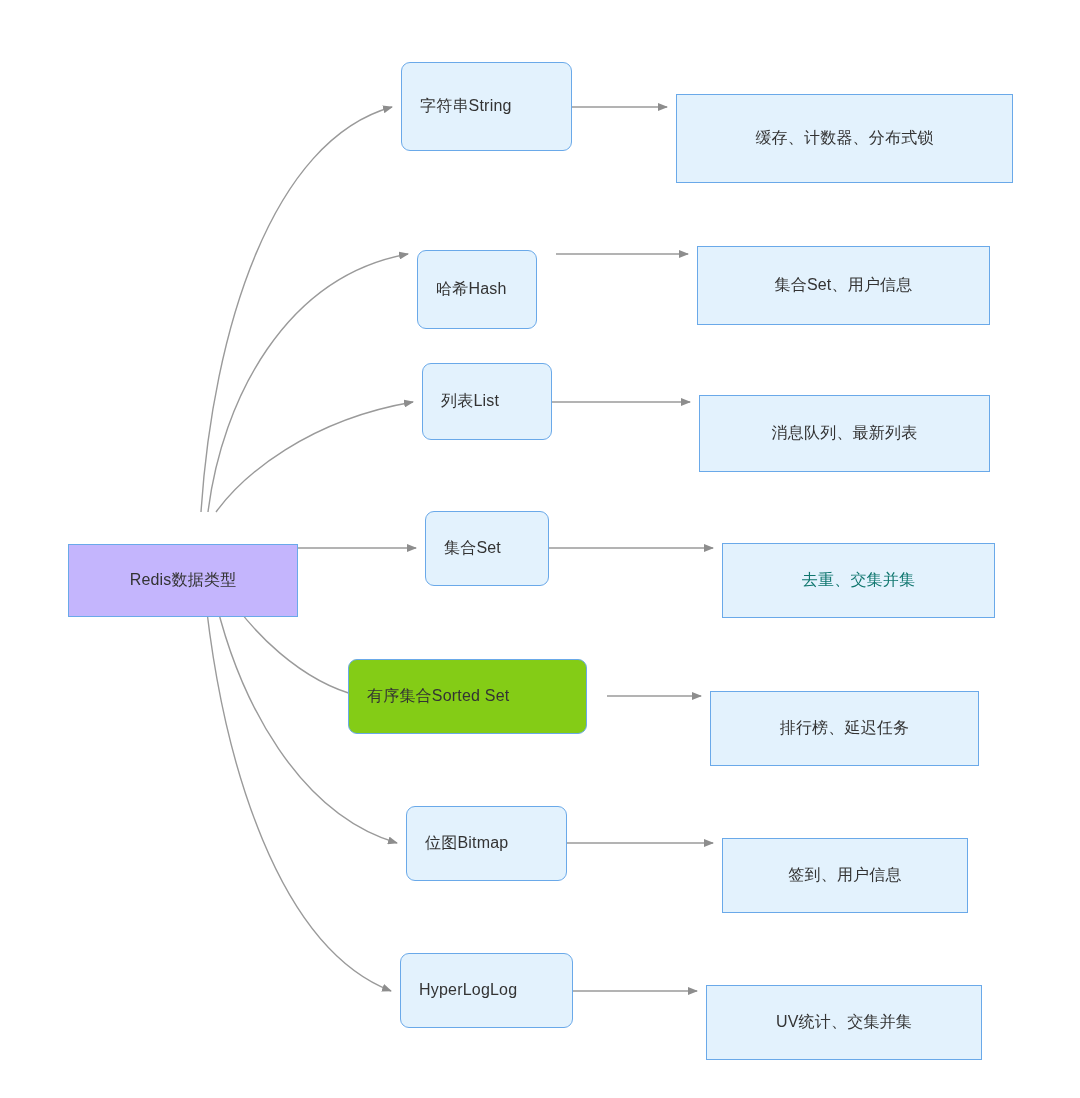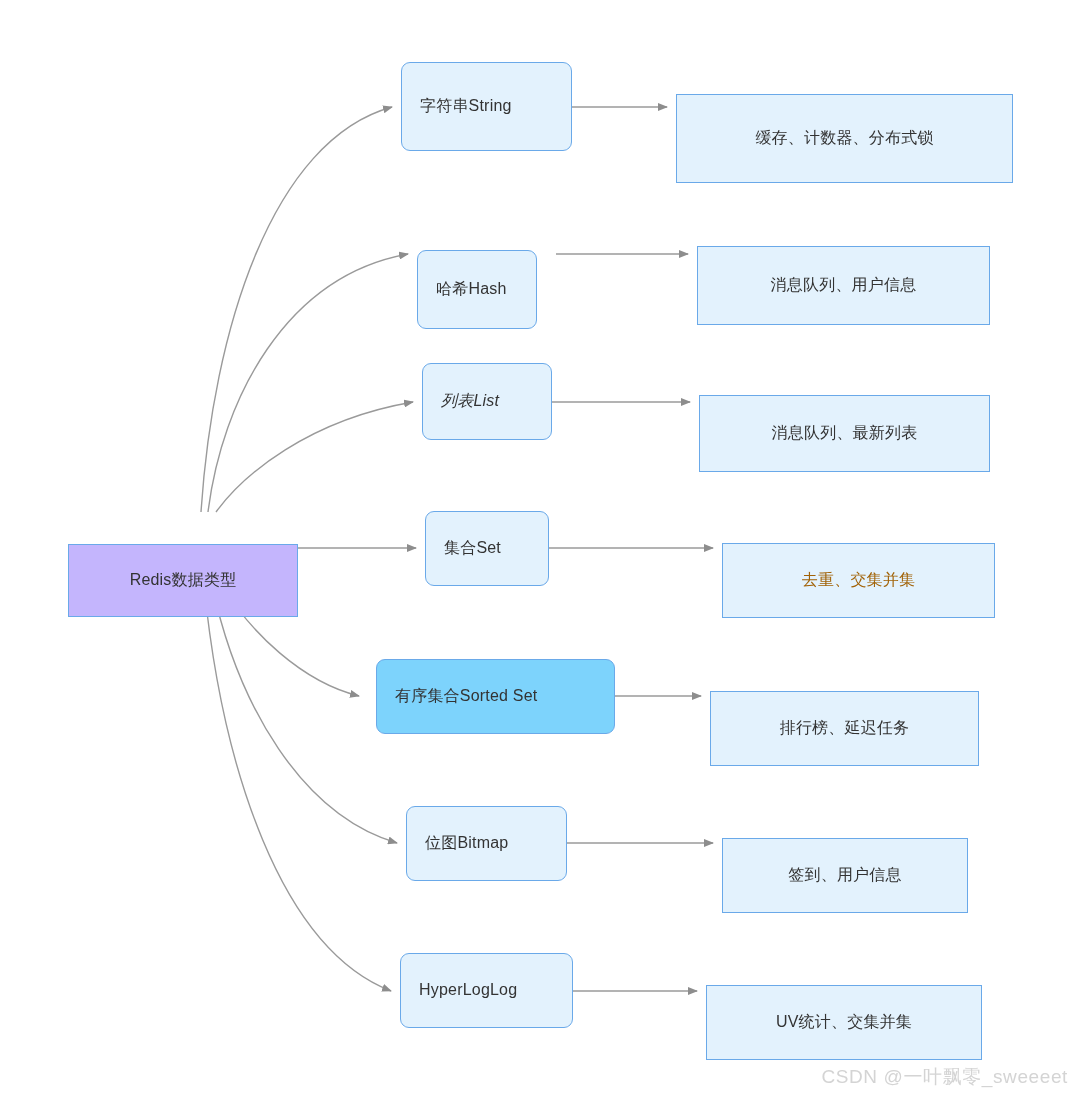--- a/index.html
+++ b/index.html
@@ -105,49 +105,48 @@
       <div class="node rounded leftpad" style="left: 401px; top: 62px; width: 171px; height: 89px; background: rgb(227, 242, 253); border-color: rgb(106, 169, 233); color: rgb(51, 51, 51);">
         <span class="node-label">字符串String</span>
       </div>
       <div class="node square center" style="left: 676px; top: 62px; width: 337px; height: 89px; background: rgb(227, 242, 253); border-color: rgb(106, 169, 233); color: rgb(51, 51, 51);">
         <span class="node-label">缓存、计数器、分布式锁</span>
       </div>
       <div class="node rounded leftpad" style="left: 417px; top: 214px; width: 120px; height: 79px; background: rgb(227, 242, 253); border-color: rgb(106, 169, 233); color: rgb(51, 51, 51); margin-top: 36px;">
         <span class="node-label">哈希Hash</span>
       </div>
       <div class="node square center" style="left: 697px; top: 214px; width: 293px; height: 79px; background: rgb(227, 242, 253); border-color: rgb(106, 169, 233); color: rgb(51, 51, 51);">
-        <span class="node-label">消息队列、用户信息</span>
+        <span class="node-label">集合Set、用户信息</span>
       </div>
-      <div class="node rounded leftpad" style="left: 422px; top: 363px; width: 130px; height: 77px; background: rgb(227, 242, 253); border-color: rgb(106, 169, 233); color: rgb(51, 51, 51); font-style: italic;">
+      <div class="node rounded leftpad" style="left: 422px; top: 363px; width: 130px; height: 77px; background: rgb(227, 242, 253); border-color: rgb(106, 169, 233); color: rgb(51, 51, 51);">
         <span class="node-label">列表List</span>
       </div>
       <div class="node square center" style="left: 699px; top: 363px; width: 291px; height: 77px; background: rgb(227, 242, 253); border-color: rgb(106, 169, 233); color: rgb(51, 51, 51);">
         <span class="node-label">消息队列、最新列表</span>
       </div>
       <div class="node rounded leftpad" style="left: 425px; top: 511px; width: 124px; height: 75px; background: rgb(227, 242, 253); border-color: rgb(106, 169, 233); color: rgb(51, 51, 51);">
         <span class="node-label">集合Set</span>
       </div>
-      <div class="node square center" style="left: 722px; top: 511px; width: 273px; height: 75px; background: rgb(227, 242, 253); border-color: rgb(106, 169, 233); color: #a16207;">
+      <div class="node square center" style="left: 722px; top: 511px; width: 273px; height: 75px; background: rgb(227, 242, 253); border-color: rgb(106, 169, 233); color: #0f766e;">
         <span class="node-label">去重、交集并集</span>
       </div>
-      <div class="node rounded leftpad" style="left: 376px; top: 659px; width: 239px; height: 75px; background: #7dd3fc; border-color: rgb(106, 169, 233); color: rgb(51, 51, 51);">
+      <div class="node rounded leftpad" style="left: 348px; top: 659px; width: 239px; height: 75px; background: #84cc16; border-color: rgb(106, 169, 233); color: rgb(51, 51, 51);">
         <span class="node-label">有序集合Sorted Set</span>
       </div>
       <div class="node square center" style="left: 710px; top: 659px; width: 269px; height: 75px; background: rgb(227, 242, 253); border-color: rgb(106, 169, 233); color: rgb(51, 51, 51);">
         <span class="node-label">排行榜、延迟任务</span>
       </div>
       <div class="node rounded leftpad" style="left: 406px; top: 806px; width: 161px; height: 75px; background: rgb(227, 242, 253); border-color: rgb(106, 169, 233); color: rgb(51, 51, 51);">
         <span class="node-label">位图Bitmap</span>
       </div>
       <div class="node square center" style="left: 722px; top: 806px; width: 246px; height: 75px; background: rgb(227, 242, 253); border-color: rgb(106, 169, 233); color: rgb(51, 51, 51);">
         <span class="node-label">签到、用户信息</span>
       </div>
       <div class="node rounded leftpad" style="left: 400px; top: 953px; width: 173px; height: 75px; background: rgb(227, 242, 253); border-color: rgb(106, 169, 233); color: rgb(51, 51, 51);">
         <span class="node-label">HyperLogLog</span>
       </div>
       <div class="node square center" style="left: 706px; top: 953px; width: 276px; height: 75px; background: rgb(227, 242, 253); border-color: rgb(106, 169, 233); color: rgb(51, 51, 51);">
         <span class="node-label">UV统计、交集并集</span>
       </div>
     </div>
 
-  <div class="watermark">CSDN @一叶飘零_sweeeet</div>
 
 </div>
 
 </body></html>

